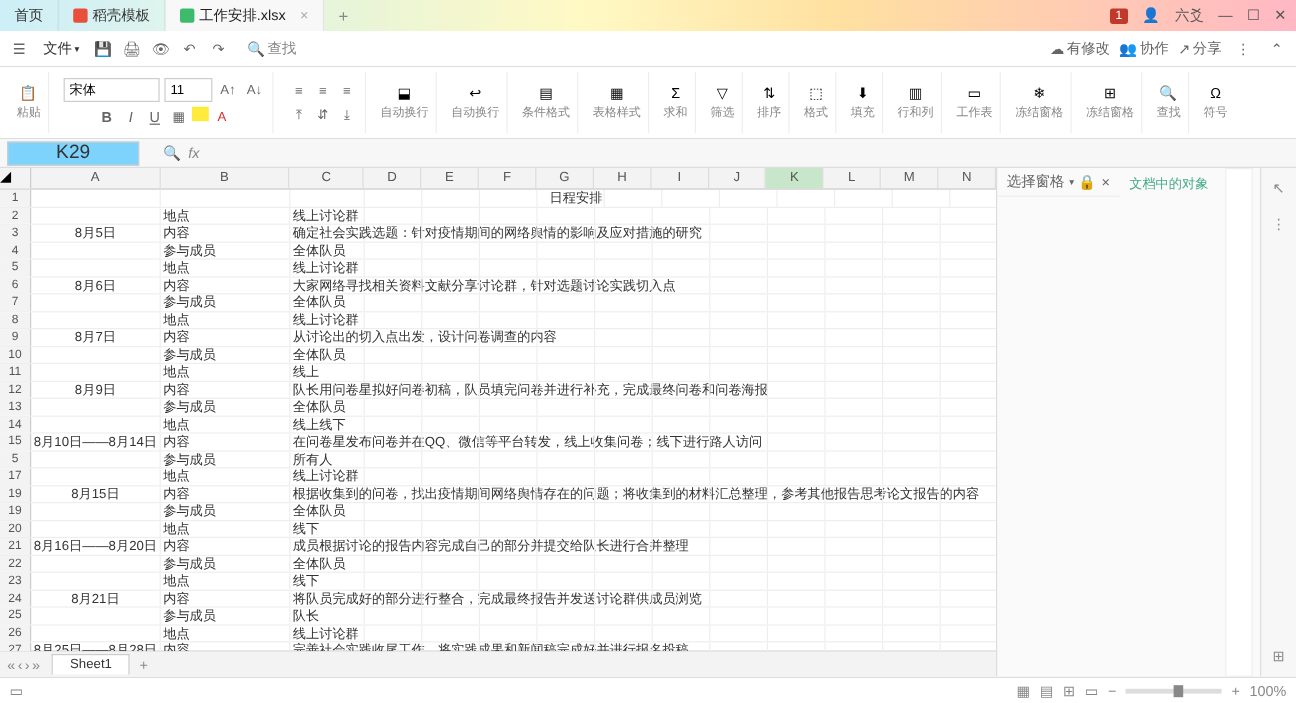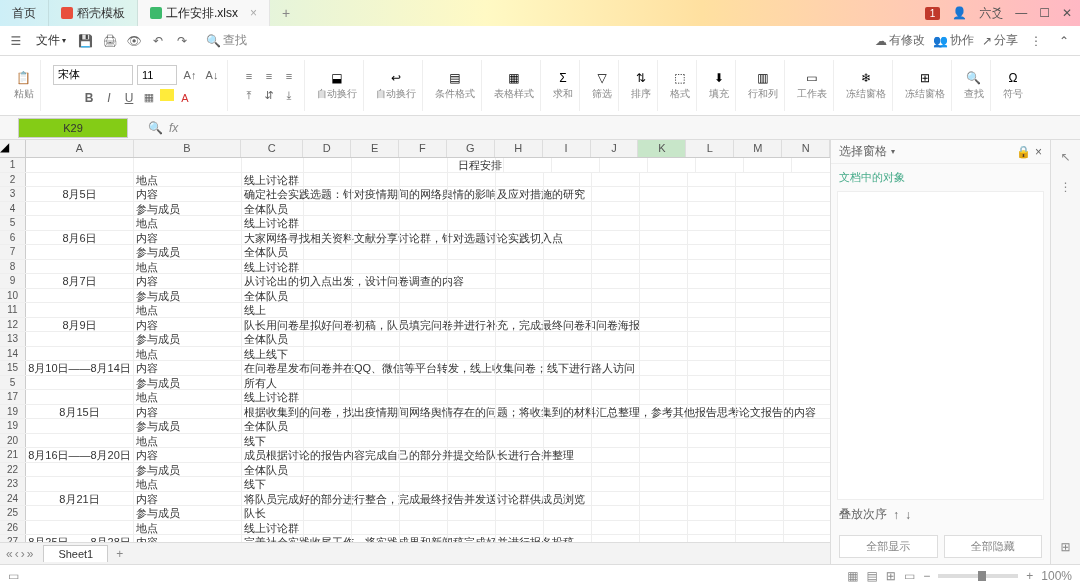--- a/index.html
+++ b/index.html
@@ -30,35 +30,35 @@
 .rlabel { font-size:10px; color:#888; }
 .rbig { display:flex; flex-direction:column; align-items:center; gap:2px; cursor:pointer; }
 .font-row { display:flex; gap:4px; align-items:center; }
 .font-sel, .size-sel { border:1px solid #ccc; height:20px; font-size:11px; padding:0 4px; background:#fff; }
 .font-sel { width:80px; }
 .size-sel { width:40px; }
 .mini-btns { display:flex; gap:2px; }
 .mini-btn { width:18px; height:18px; display:flex; align-items:center; justify-content:center; color:#666; cursor:pointer; font-size:11px; }
 .fmt-row { display:flex; gap:2px; margin-top:2px; }
 .namebox-row { height:24px; background:#f7f7f7; border-bottom:1px solid #ddd; display:flex; align-items:center; }
-.namebox { width:110px; height:20px; border:1px solid #ccc; background:#84cc16; margin-left:18px; display:flex; align-items:center; justify-content:center; font-size:11px; color:#333; }
+.namebox { width:110px; height:20px; border:1px solid #ccc; background:#7dd3fc; margin-left:6px; display:flex; align-items:center; justify-content:center; font-size:16px; color:#333; }
 .fx-zone { display:flex; align-items:center; gap:6px; margin-left:20px; }
 .fx-lbl { color:#888; font-style:italic; }
 .main-area { flex:1; display:flex; overflow:hidden; }
 .sheet-area { flex:1; display:flex; flex-direction:column; overflow:hidden; }
 .col-headers { display:flex; height:18px; background:#f3f3f3; border-bottom:1px solid #ccc; }
 .corner { width:26px; border-right:1px solid #ccc; background:#f3f3f3; }
 .colh { border-right:1px solid #ddd; text-align:center; font-size:11px; color:#555; line-height:17px; }
 .colh.active { background:#c8e6c9; }
 .grid-body { flex:1; overflow:auto; position:relative; }
 .grid-row { display:flex; height:14.5px; border-bottom:1px solid #eee; }
 .rowh { width:26px; background:#f3f3f3; border-right:1px solid #ccc; text-align:center; font-size:10px; color:#555; line-height:14px; flex-shrink:0; }
 .cell { border-right:1px solid #eee; font-size:11px; color:#333; line-height:14px; padding:0 2px; white-space:nowrap; overflow:visible; flex-shrink:0;}
 .cell.center { text-align:center; }
-.right-pane { width:220px; border-left:1px solid #ddd; display:flex; flex-direction:column; background:#fafafa; }
+.right-pane { width:220px; border-left:1px solid #ddd; display:flex; background:#fafafa; }
 .rp-head { height:24px; display:flex; align-items:center; padding:0 8px; font-size:11px; color:#666; border-bottom:1px solid #eee; gap:4px; }
 .rp-title { padding:6px 8px; font-size:11px; color:#4a8; }
 .rp-body { flex:1; background:#fff; margin:0 6px; border:1px solid #eee; }
 .rp-stack { padding:6px 8px; font-size:11px; color:#666; display:flex; align-items:center; gap:6px; }
 .rp-btns { display:flex; gap:6px; padding:6px 8px; }
 .rp-btn { flex:1; text-align:center; font-size:11px; color:#888; border:1px solid #ddd; padding:3px 0; background:#fff; cursor:pointer; }
 .side-tools { width:30px; border-left:1px solid #ddd; display:flex; flex-direction:column; align-items:center; padding-top:8px; gap:12px; background:#f7f7f7; }
 .side-tools .st { width:18px; height:18px; color:#888; cursor:pointer; display:flex; align-items:center; justify-content:center; }
 .sheet-tabs { height:22px; border-top:1px solid #ddd; display:flex; align-items:center; background:#f3f3f3; }
 .st-nav { display:flex; gap:2px; padding:0 6px; color:#888; font-size:10px; }
@@ -757,29 +757,20 @@
 
   <div class="right-pane">
     <div class="rp-head">
       <span>选择窗格</span>
         <span style="font-size:8px">▾</span>
       <span style="margin-left:auto">🔒</span>
       <span>×</span>
     </div>
     <div class="rp-title">文档中的对象</div>
     <div class="rp-body"></div>
-    <div class="rp-stack">
-        <span>叠放次序</span>
-        <span>↑</span>
-        <span>↓</span>
-      </div>
-    <div class="rp-btns">
-      <div class="rp-btn">全部显示</div>
-      <div class="rp-btn">全部隐藏</div>
-    </div>
   </div>
 
   <div class="side-tools">
     <div class="st">↖</div>
     <div class="st">⋮</div>
     <div class="st" style="margin-top:auto;margin-bottom:8px">⊞</div>
   </div>
 </div>
 
 <div class="statusbar">

